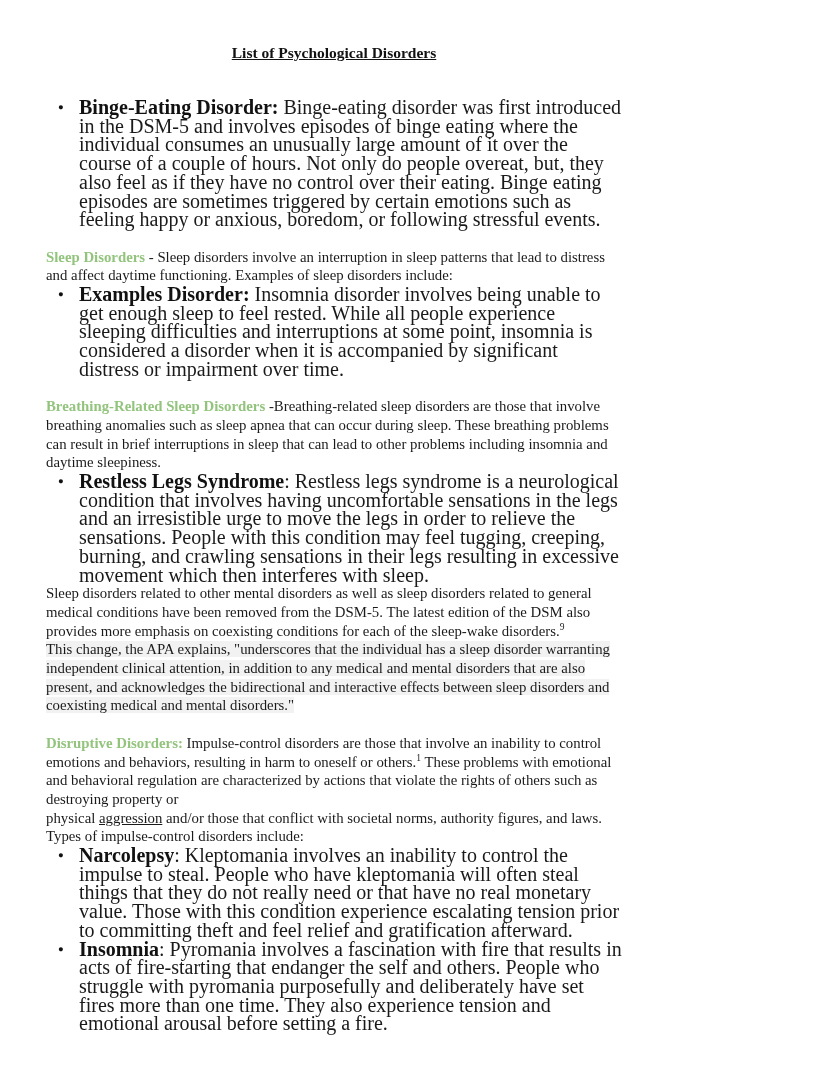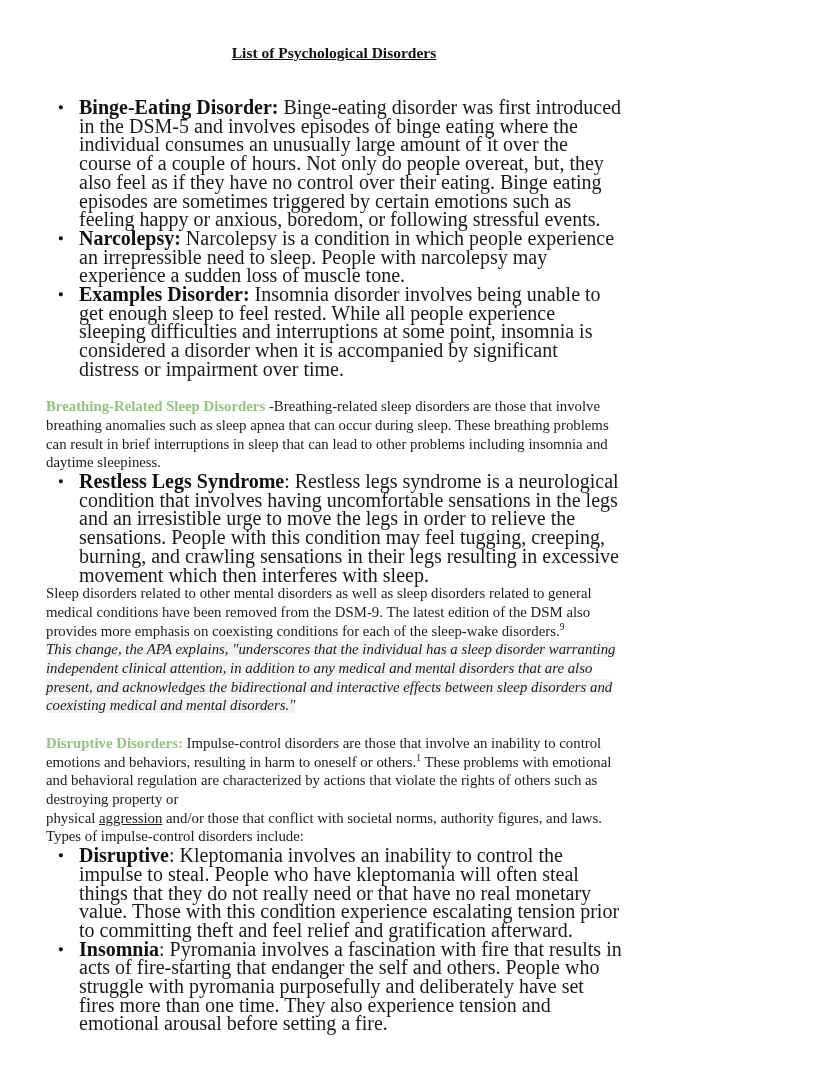--- a/index.html
+++ b/index.html
@@ -56,70 +56,70 @@
   .green {
     color: var(--green, #93c47d);
     font-weight: bold;
   }
   b, .term { font-weight: bold; color: #111111; }
   sup.footnote {
     font-size: 9.5px;
     line-height: 0;
     vertical-align: super;
   }
-  .hl { background: var(--hl, #f2f2f2); font-style: italic; }
+  .hl { background: var(--hl, #f2f2f2); }
   a.ulink {
     color: #1a1a1a;
     text-decoration: underline;
     cursor: pointer;
   }
 </style>
 </head>
 <body>
 
 <div class="page">
 
   <h1 class="title">List of Psychological Disorders</h1>
 
   <ul class="bullets">
     <li>
       <b>Binge-Eating Disorder:</b><span> Binge-eating disorder was first introduced in the DSM-5 and involves episodes of binge eating where the individual consumes an unusually large amount of it over the course of a couple of hours. Not only do people overeat, but, they also feel as if they have no control over their eating. Binge eating episodes are sometimes triggered by certain emotions such as feeling happy or anxious, boredom, or following stressful events.</span>
     </li>
   </ul>
 
+  <p class="para sect">
+    <span class="green">Sleep Disorders</span><span> - Sleep disorders involve an interruption in sleep patterns that lead to distress and affect daytime functioning. Examples of sleep disorders include:</span>
+  </p>
   <ul class="bullets">
-    <li>
-      <b>Narcolepsy:</b><span> Narcolepsy is a condition in which people experience an irrepressible need to sleep. People with narcolepsy may experience a sudden loss of muscle tone.</span>
-    </li>
     <li>
       <b>Examples Disorder:</b><span> Insomnia disorder involves being unable to get enough sleep to feel rested. While all people experience sleeping difficulties and interruptions at some point, insomnia is considered a disorder when it is accompanied by significant distress or impairment over time.</span>
     </li>
   </ul>
 
   <p class="para sect">
     <span class="green">Breathing-Related Sleep Disorders</span><span> -Breathing-related sleep disorders are those that involve breathing anomalies such as sleep apnea that can occur during sleep. These breathing problems can result in brief interruptions in sleep that can lead to other problems including insomnia and daytime sleepiness.</span>
   </p>
   <ul class="bullets">
     <li>
       <b>Restless Legs Syndrome</b><span>: Restless legs syndrome is a neurological condition that involves having uncomfortable sensations in the legs and an irresistible urge to move the legs in order to relieve the sensations. People with this condition may feel tugging, creeping, burning, and crawling sensations in their legs resulting in excessive movement which then interferes with sleep.</span>
     </li>
   </ul>
 
   <p class="para">
-    <span>Sleep disorders related to other mental disorders as well as sleep disorders related to general medical conditions have been removed from the DSM-9. The latest edition of the DSM also provides more emphasis on coexisting conditions for each of the sleep-wake disorders.</span><sup class="footnote">9</sup>
+    <span>Sleep disorders related to other mental disorders as well as sleep disorders related to general medical conditions have been removed from the DSM-5. The latest edition of the DSM also provides more emphasis on coexisting conditions for each of the sleep-wake disorders.</span><sup class="footnote">9</sup>
   </p>
   <p class="para">
     <span class="hl">This change, the APA explains, "underscores that the individual has a sleep disorder warranting independent clinical attention, in addition to any medical and mental disorders that are also present, and acknowledges the bidirectional and interactive effects between sleep disorders and coexisting medical and mental disorders."</span>
   </p>
 
   <p class="para sect">
     <span class="green">Disruptive Disorders:</span><span> Impulse-control disorders are those that involve an inability to control emotions and behaviors, resulting in harm to oneself or others.</span><sup class="footnote">1</sup><span> These problems with emotional and behavioral regulation are characterized by actions that violate the rights of others such as destroying property or</span><br><span>physical </span><a class="ulink">aggression</a><span> and/or those that conflict with societal norms, authority figures, and laws. Types of impulse-control disorders include:</span>
   </p>
   <ul class="bullets">
     <li>
-      <b>Disruptive</b><span>: Kleptomania involves an inability to control the impulse to steal. People who have kleptomania will often steal things that they do not really need or that have no real monetary value. Those with this condition experience escalating tension prior to committing theft and feel relief and gratification afterward.</span>
+      <b>Narcolepsy</b><span>: Kleptomania involves an inability to control the impulse to steal. People who have kleptomania will often steal things that they do not really need or that have no real monetary value. Those with this condition experience escalating tension prior to committing theft and feel relief and gratification afterward.</span>
     </li>
     <li>
       <b>Insomnia</b><span>: Pyromania involves a fascination with fire that results in acts of fire-starting that endanger the self and others. People who struggle with pyromania purposefully and deliberately have set fires more than one time. They also experience tension and emotional arousal before setting a fire.</span>
     </li>
   </ul>
 
 </div>
 
 </body></html>

